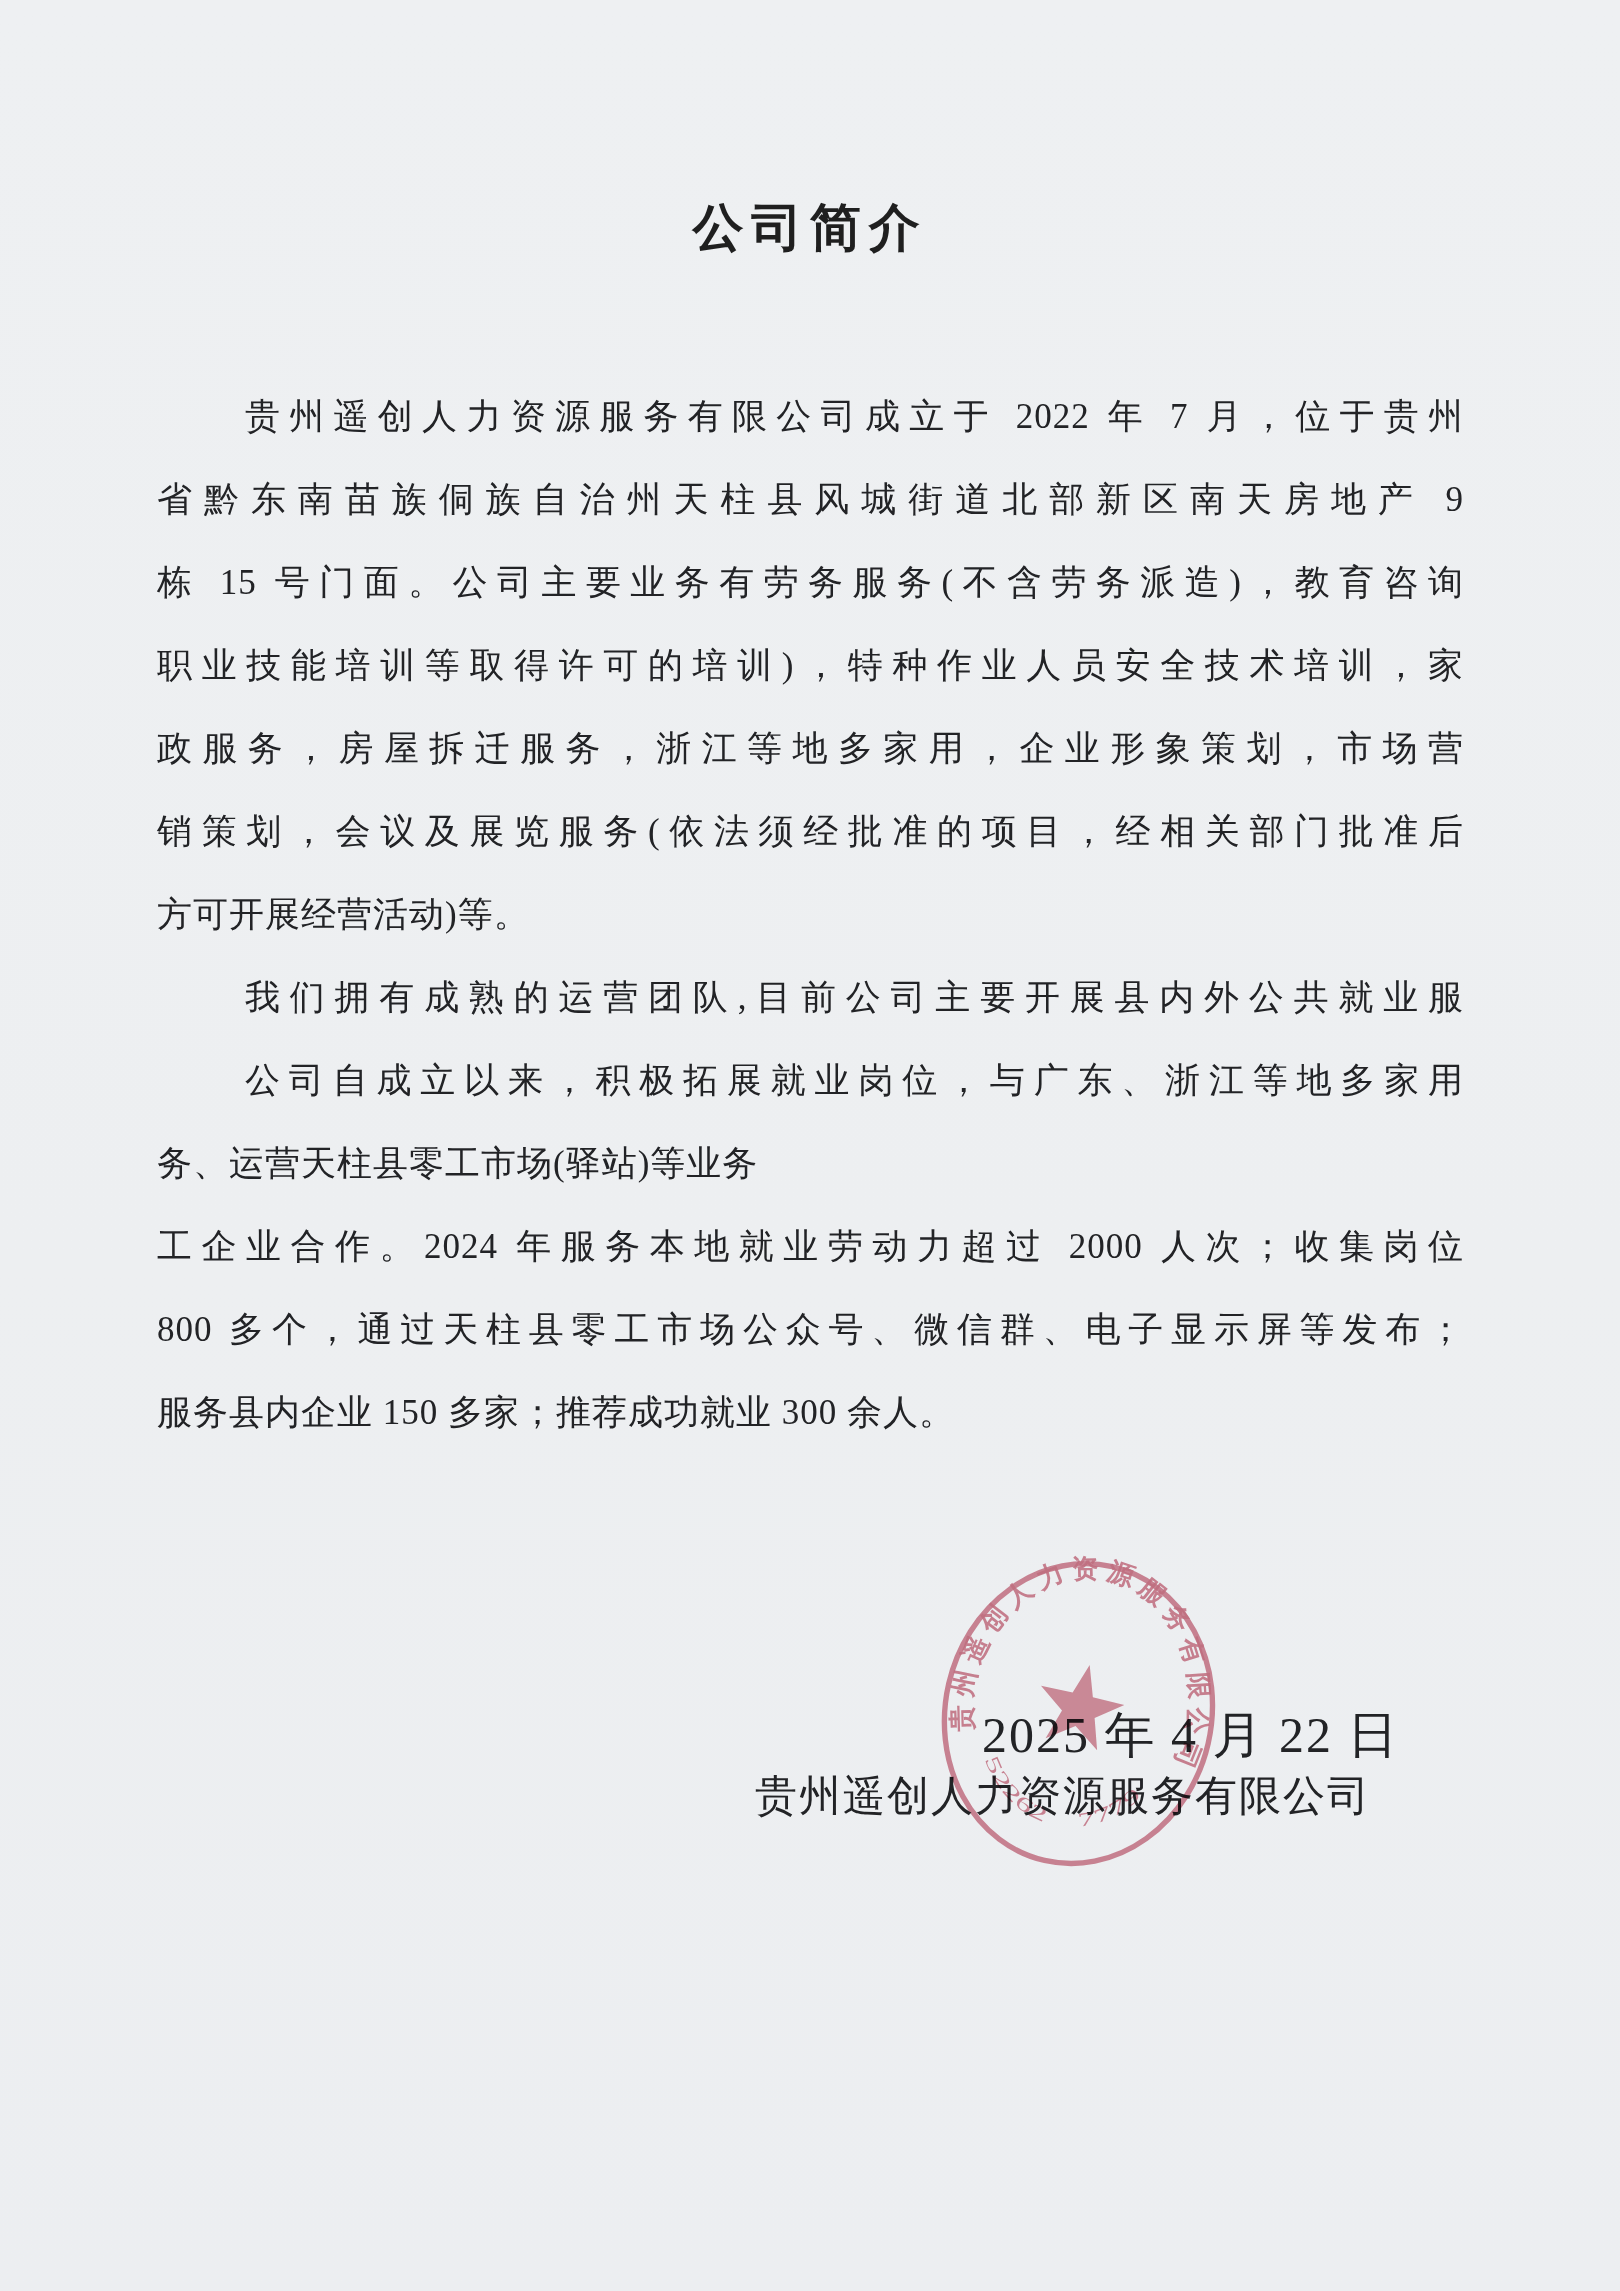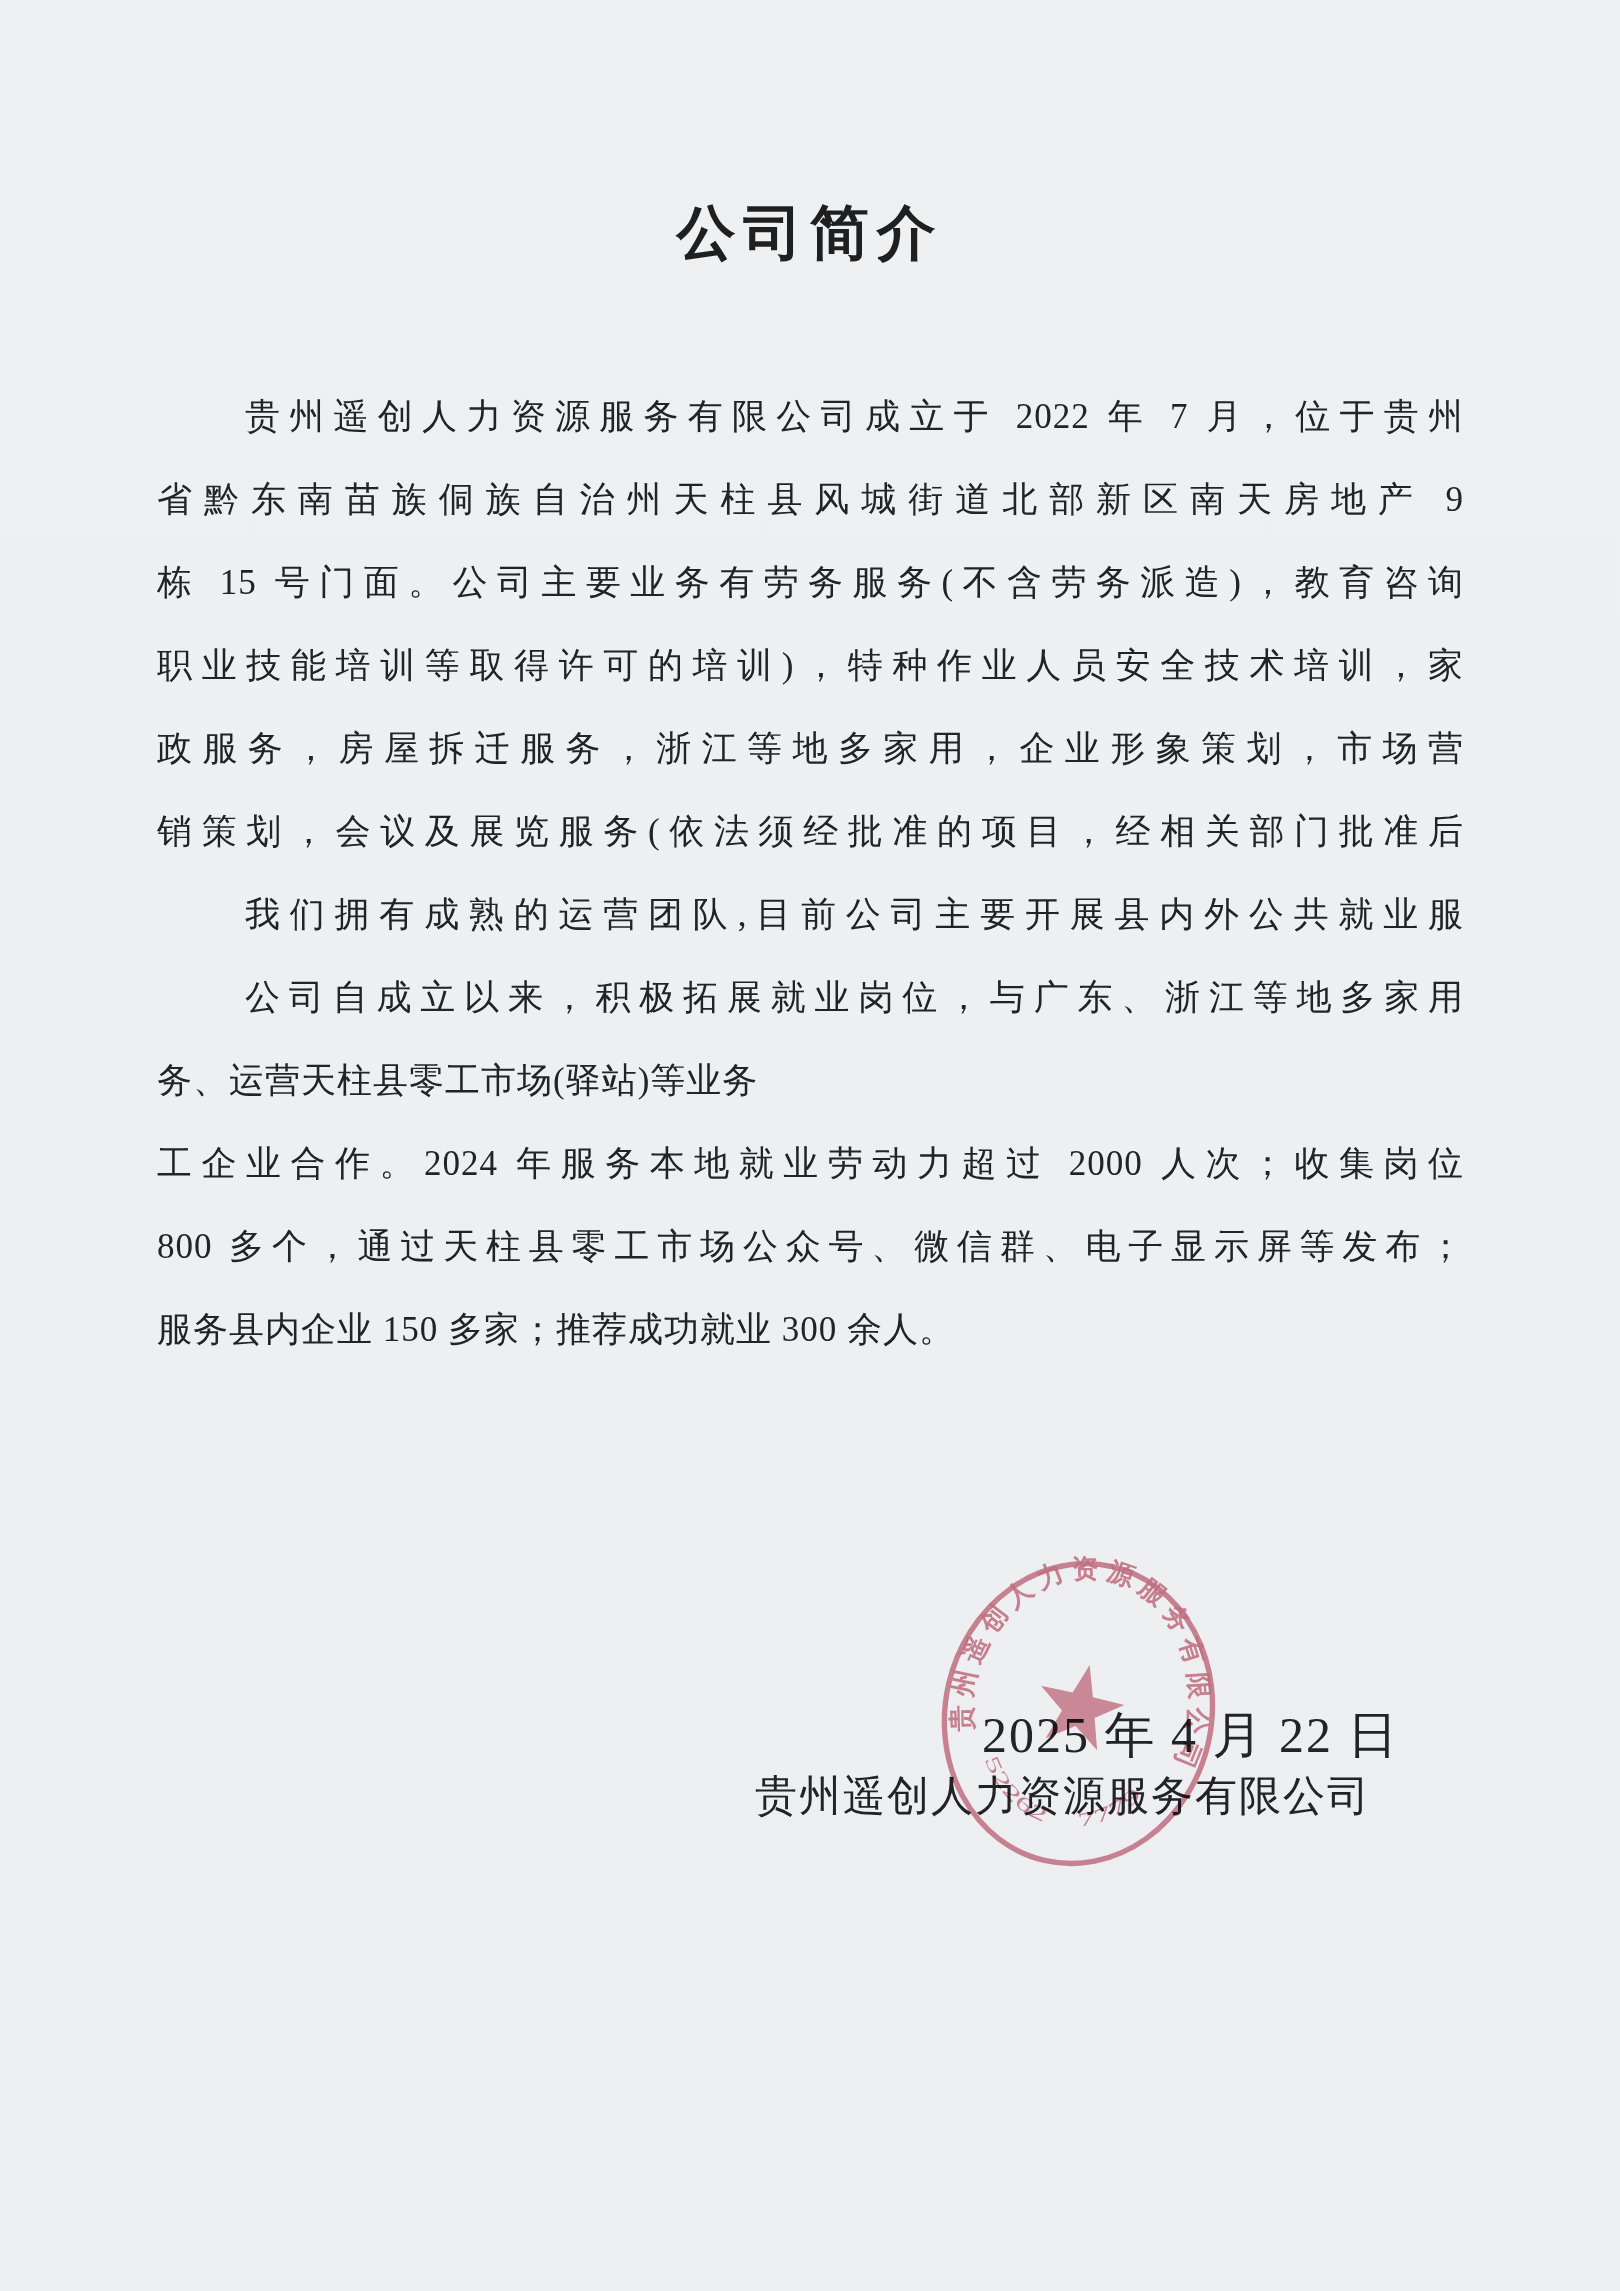--- a/index.html
+++ b/index.html
@@ -11,21 +11,21 @@
   .page {
     position:relative;
     width:1620px; height:2292px;
     background:linear-gradient(180deg,#eef0f2 0%,#edeff1 55%,#eceef1 100%);
     overflow:hidden;
     color:#242424;
   }
   .doc-title {
     position:absolute; top:194px; left:0; width:100%;
     text-align:center;
-    font-size:59px; font-weight:bold; letter-spacing:7.8px;
+    font-size:51px; font-weight:bold; letter-spacing:7.8px;
     color:#1f1f1f;
   }
   .body-block {
     position:absolute; top:375px; left:157px; width:1307px;
   }
   .line {
     font-size:35px; line-height:83px; height:83px;
     color:#222326;
     text-align:justify;
     text-align-last:justify;
@@ -57,20 +57,21 @@
 
   <div class="doc-title">公司简介</div>
 
   <div class="body-block">
     <div class="line indent">贵州遥创人力资源服务有限公司成立于 2022 年 7 月，位于贵州</div>
     <div class="line">省黔东南苗族侗族自治州天柱县风城街道北部新区南天房地产 9</div>
     <div class="line">栋 15 号门面。公司主要业务有劳务服务(不含劳务派造)，教育咨询</div>
     <div class="line">职业技能培训等取得许可的培训)，特种作业人员安全技术培训，家</div>
     <div class="line">政服务，房屋拆迁服务，浙江等地多家用，企业形象策划，市场营</div>
     <div class="line">销策划，会议及展览服务(依法须经批准的项目，经相关部门批准后</div>
+    <div class="line para-end">方可开展经营活动)等。</div>
 
     <div class="line indent">我们拥有成熟的运营团队,目前公司主要开展县内外公共就业服</div>
     <div class="line indent">公司自成立以来，积极拓展就业岗位，与广东、浙江等地多家用</div>
 
     <div class="line para-end">务、运营天柱县零工市场(驿站)等业务</div>
     <div class="line">工企业合作。2024 年服务本地就业劳动力超过 2000 人次；收集岗位</div>
     <div class="line">800 多个，通过天柱县零工市场公众号、微信群、电子显示屏等发布；</div>
     <div class="line para-end">服务县内企业 150 多家；推荐成功就业 300 余人。</div>
   </div>
 

